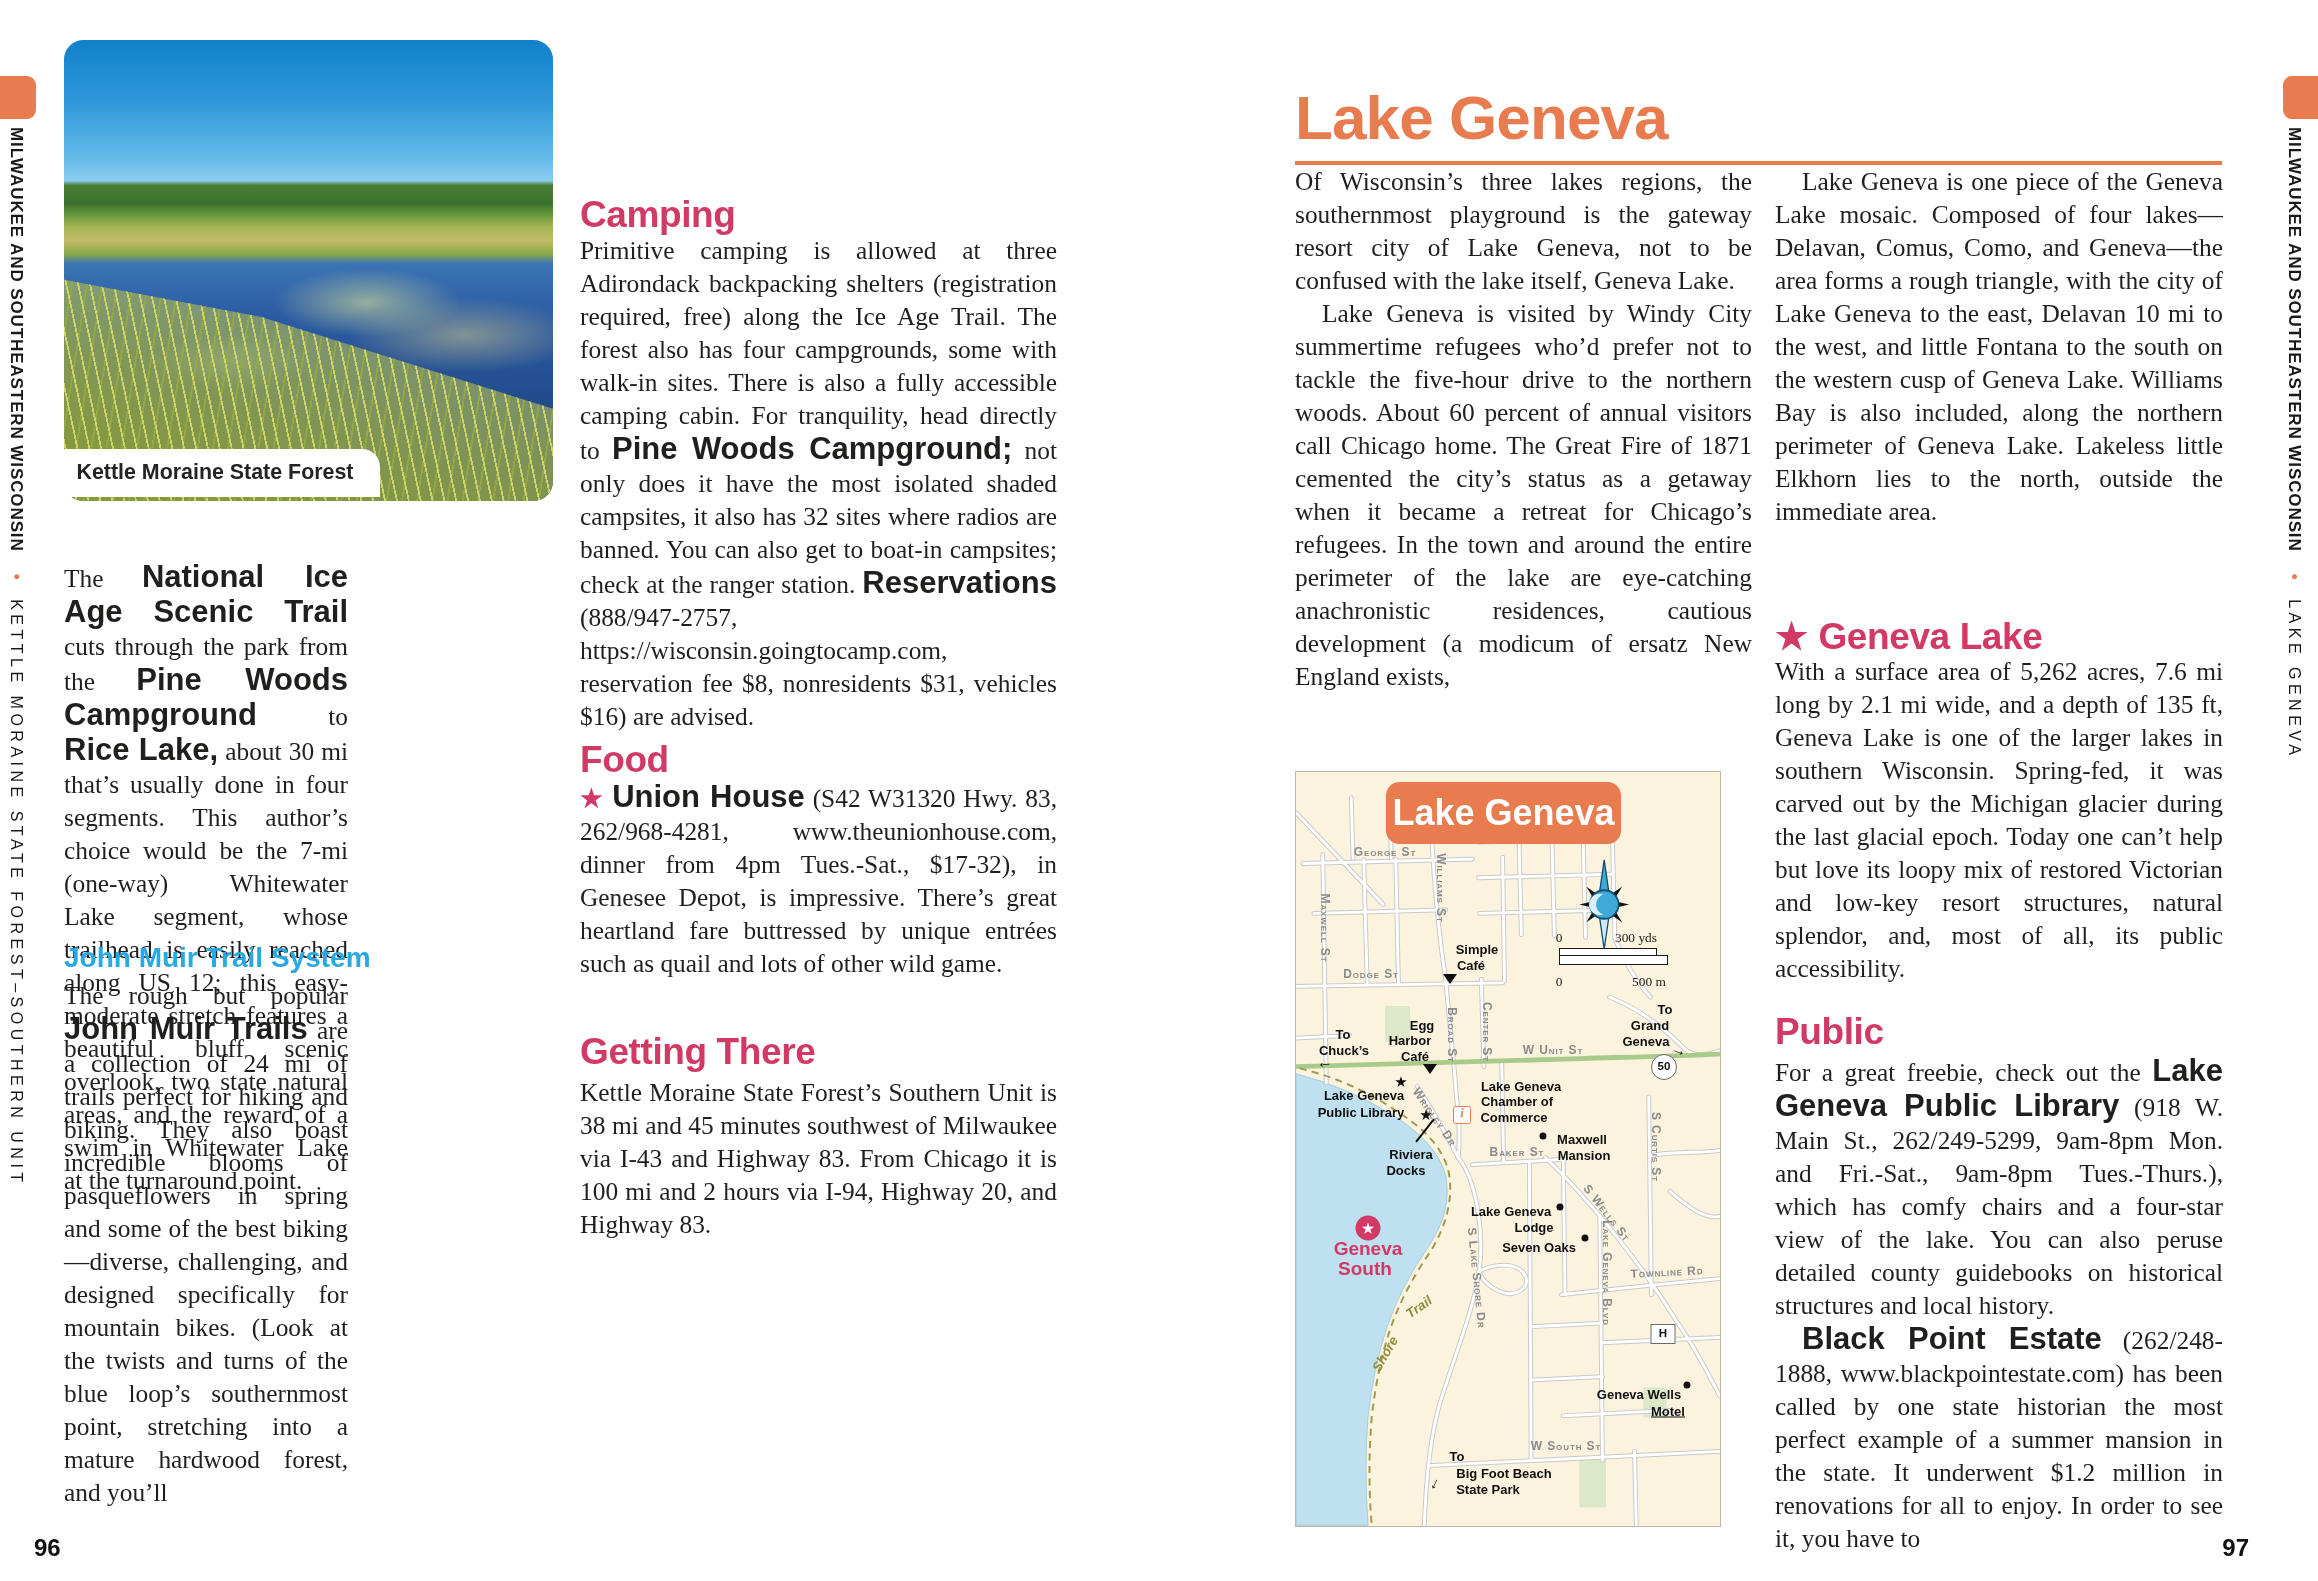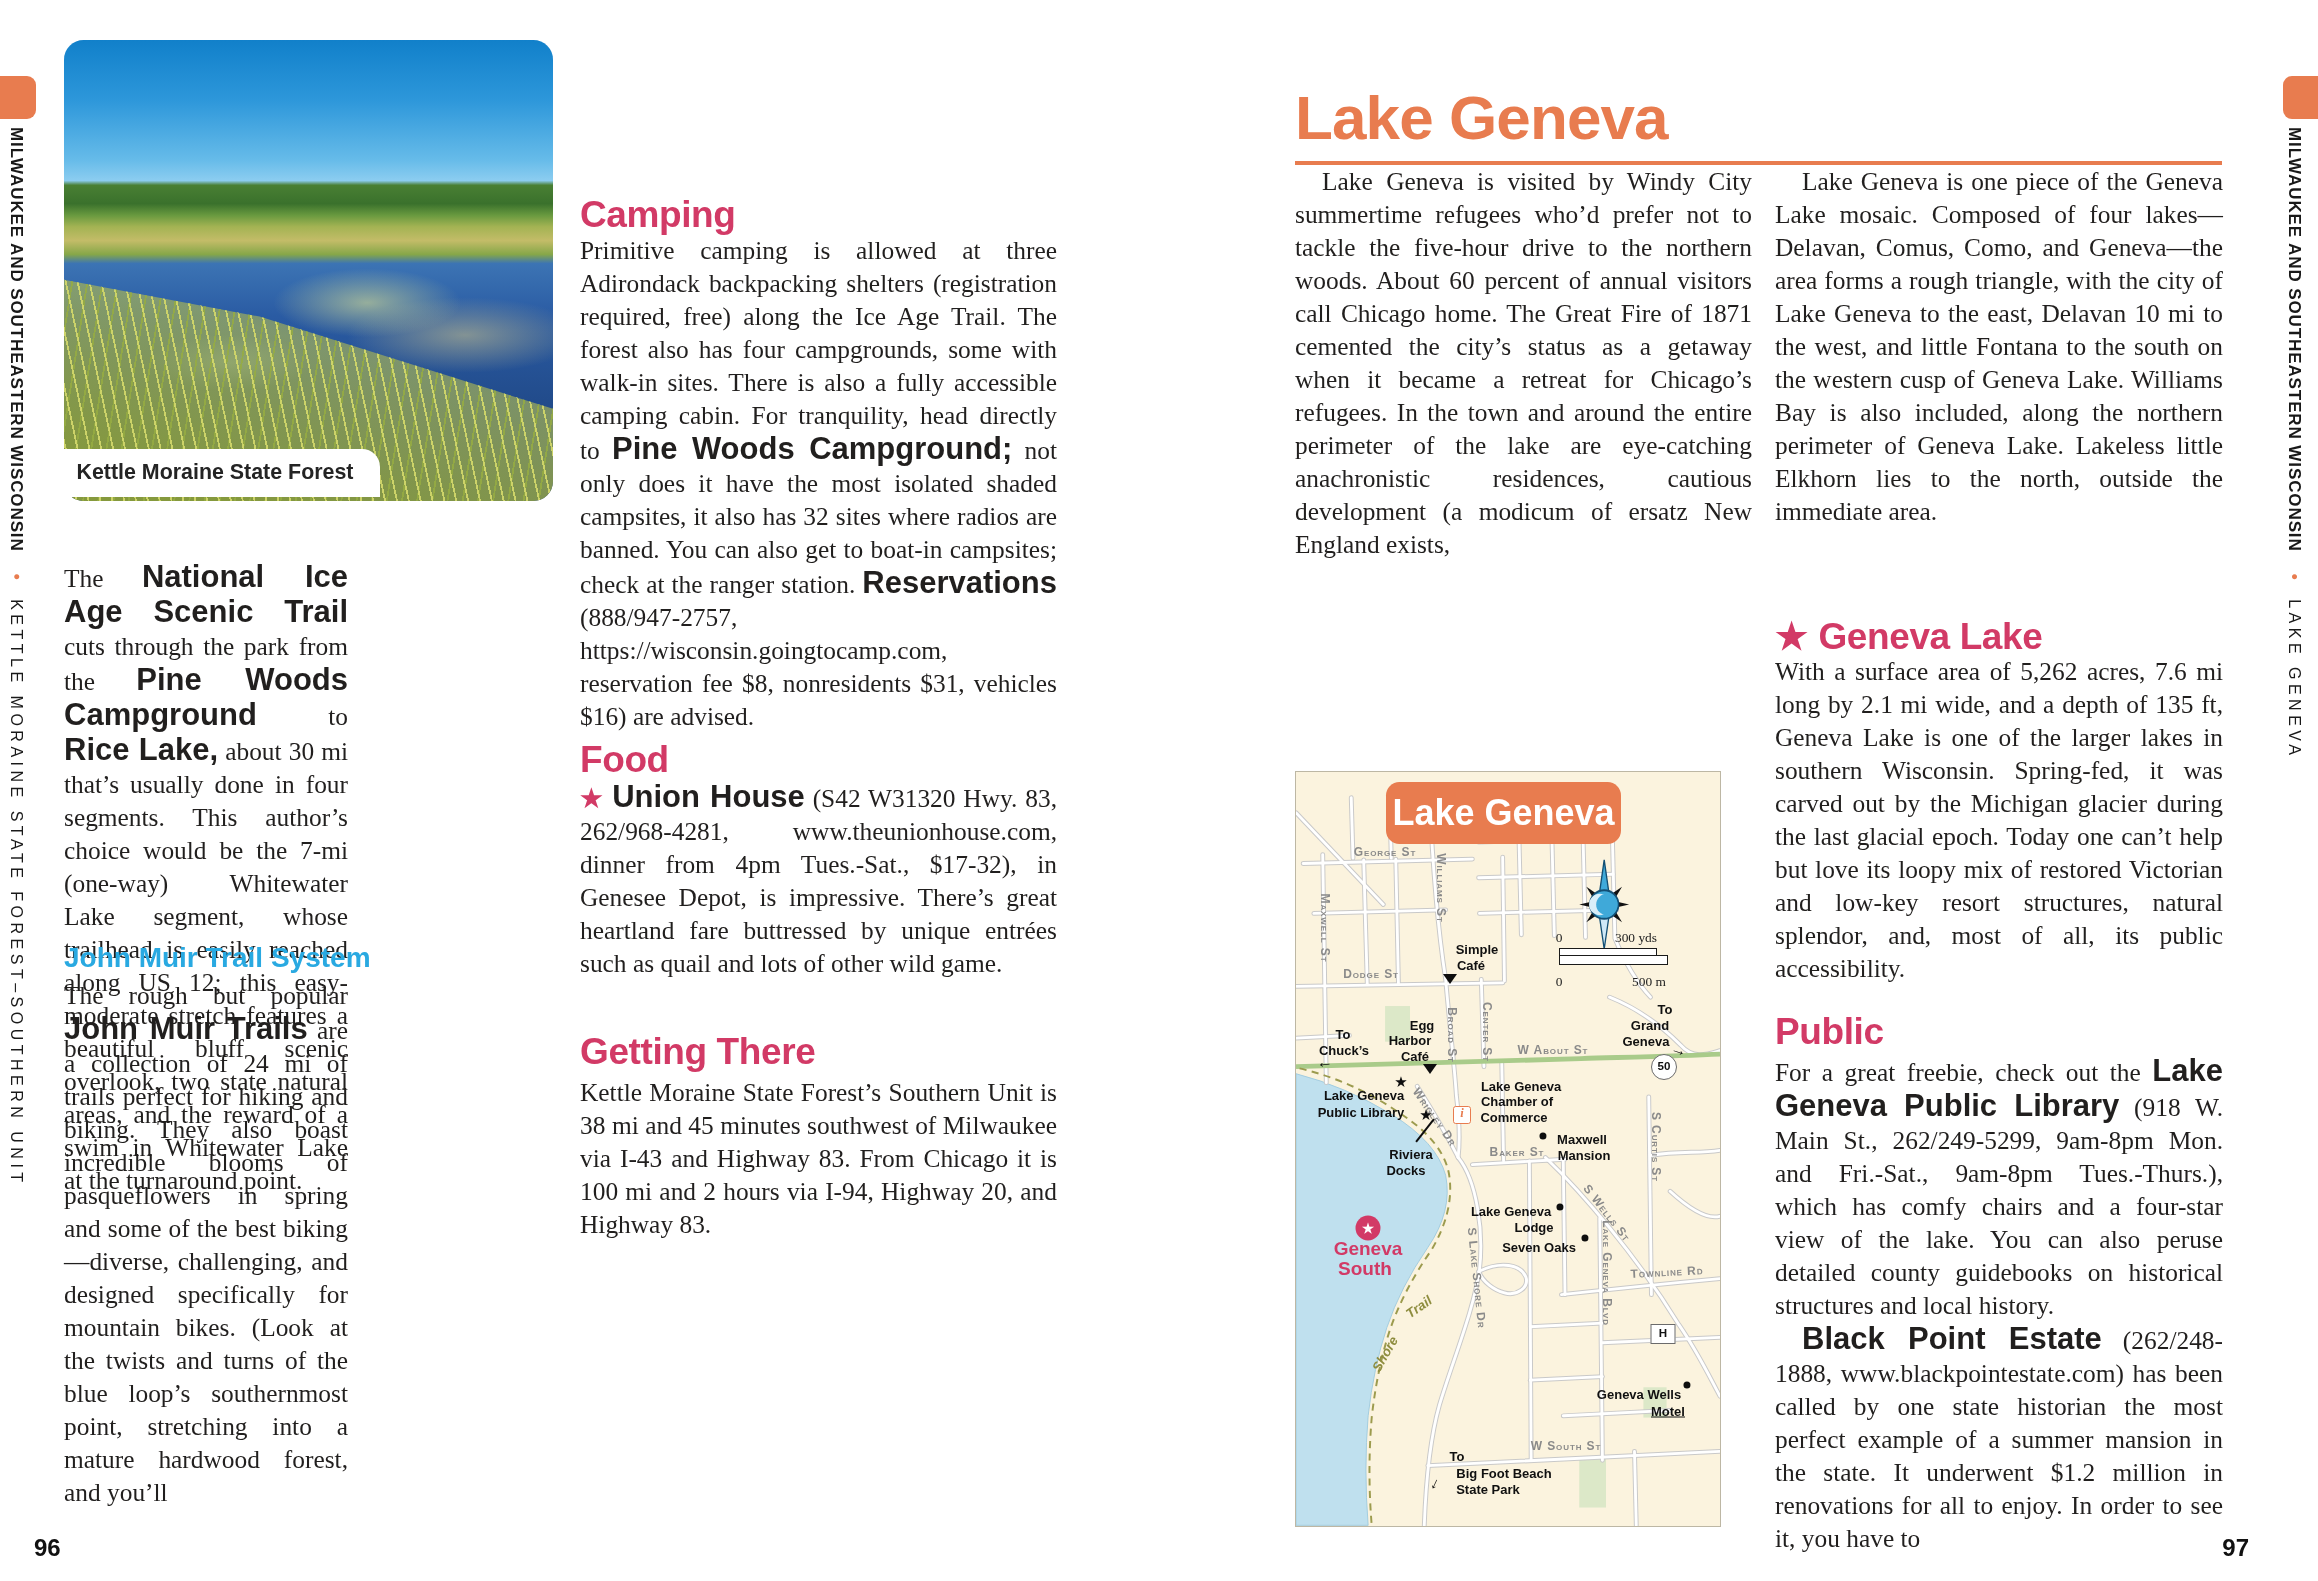--- a/index.html
+++ b/index.html
@@ -112,20 +112,21 @@
   <div class="body" style="left:580px;top:234px;width:477px;"><span>Primitive camping is allowed at three Adirondack backpacking shelters (registration required, free) along the Ice Age Trail. The forest also has four campgrounds, some with walk-in sites. There is also a fully accessible camping cabin. For tranquility, head directly to </span><span class="bld">Pine Woods Campground;</span><span> not only does it have the most isolated shaded campsites, it also has 32 sites where radios are banned. You can also get to boat-in campsites; check at the ranger station. </span><span class="bld">Reservations</span><span> (888/947-2757, https://wisconsin.goingtocamp.com, reservation fee $8, nonresidents $31, vehicles $16) are advised.</span></div>
   <div class="h-pink" style="left:580px;top:739px;">Food</div>
   <div class="body" style="left:580px;top:780px;width:477px;"><span class="pstar">★</span><span> </span><span class="bld">Union House</span><span> (S42 W31320 Hwy. 83, 262/968-4281, www.theunionhouse.com, dinner from 4pm Tues.-Sat., $17-32), in Genesee Depot, is impressive. There’s great heartland fare buttressed by unique entrées such as quail and lots of other wild game.</span></div>
   <div class="h-pink" style="left:580px;top:1031px;">Getting There</div>
   <div class="body" style="left:580px;top:1076px;width:477px;"><span>Kettle Moraine State Forest’s Southern Unit is 38 mi and 45 minutes southwest of Milwaukee via I-43 and Highway 83. From Chicago it is 100 mi and 2 hours via I-94, Highway 20, and Highway 83.</span></div>
 
   <div class="big-title" style="left:1295px;top:82px;">Lake Geneva</div>
   <div class="title-rule" style="left:1295px;top:161px;width:927px;"></div>
 
   <div class="body" style="left:1295px;top:165px;width:457px;">
+      <p class="para"><span>Of Wisconsin’s three lakes regions, the southernmost playground is the gateway resort city of Lake Geneva, not to be confused with the lake itself, Geneva Lake.</span></p>
       <p class="para ind"><span>Lake Geneva is visited by Windy City summertime refugees who’d prefer not to tackle the five-hour drive to the northern woods. About 60 percent of annual visitors call Chicago home. The Great Fire of 1871 cemented the city’s status as a getaway when it became a retreat for Chicago’s refugees. In the town and around the entire perimeter of the lake are eye-catching anachronistic residences, cautious development (a modicum of ersatz New England exists,</span></p>
     </div>
   <div class="body" style="left:1775px;top:165px;width:448px;">
       <p class="para ind"><span>Lake Geneva is one piece of the Geneva Lake mosaic. Composed of four lakes—Delavan, Comus, Como, and Geneva—the area forms a rough triangle, with the city of Lake Geneva to the east, Delavan 10 mi to the west, and little Fontana to the south on the western cusp of Geneva Lake. Williams Bay is also included, along the northern perimeter of Geneva Lake. Lakeless little Elkhorn lies to the north, outside the immediate area.</span></p>
     </div>
 
   <div class="h-pink" style="left:1775px;top:615px;">
     <span class="hstar">★</span><span>Geneva Lake</span>
   </div>
   <div class="body" style="left:1775px;top:655px;width:448px;"><span>With a surface area of 5,262 acres, 7.6 mi long by 2.1 mi wide, and a depth of 135 ft, Geneva Lake is one of the larger lakes in southern Wisconsin. Spring-fed, it was carved out by the Michigan glacier during the last glacial epoch. Today one can’t help but love its loopy mix of restored Victorian and low-key resort structures, natural splendor, and, most of all, its public accessibility.</span></div>
@@ -244,21 +245,21 @@
     </svg>
     <div class="map-title">Lake Geneva</div>
     <div class="scalebar" style="left:263px;top:176px;width:98px;height:8px;"></div>
     <div class="scalebar" style="left:263px;top:183px;width:109px;height:9.8px;"></div>
   <span class="ml st" style="left: 89px; top: 80px;">George St</span>
       <span class="ml st" style="left: 145px; top: 116px; transform: translate(-50%, -50%) rotate(90deg);">Williams St</span>
       <span class="ml st" style="left: 29px; top: 156px; transform: translate(-50%, -50%) rotate(90deg);">Maxwell St</span>
       <span class="ml st" style="left: 75px; top: 202px;">Dodge St</span>
       <span class="ml st" style="left: 156px; top: 263px; transform: translate(-50%, -50%) rotate(90deg);">Broad St</span>
       <span class="ml st" style="left: 191px; top: 260px; transform: translate(-50%, -50%) rotate(90deg);">Center St</span>
-      <span class="ml st" style="left: 257px; top: 278px;">W About St</span>
+      <span class="ml st" style="left: 257px; top: 278px;">W Unit St</span>
       <span class="ml st" style="left: 139px; top: 345px; transform: translate(-50%, -50%) rotate(55deg);">Wrigley Dr</span>
       <span class="ml st" style="left: 221px; top: 380px;">Baker St</span>
       <span class="ml st" style="left: 360px; top: 375px; transform: translate(-50%, -50%) rotate(90deg);">S Curtis St</span>
       <span class="ml st" style="left: 311px; top: 441px; transform: translate(-50%, -50%) rotate(52deg);">S Wells St</span>
       <span class="ml st" style="left: 371px; top: 500px; transform: translate(-50%, -50%) rotate(-3deg);">Townline Rd</span>
       <span class="ml st" style="left: 181px; top: 506px; transform: translate(-50%, -50%) rotate(84deg);">S Lake Shore Dr</span>
       <span class="ml st" style="left: 311px; top: 501px; transform: translate(-50%, -50%) rotate(90deg);">Lake Geneva Blvd</span>
       <span class="ml st" style="left: 270px; top: 674px;">W South St</span>
       <span class="ml poi" style="left: 181px; top: 177px;">Simple</span>
       <span class="ml poi" style="left: 175px; top: 193px;">Café</span>

